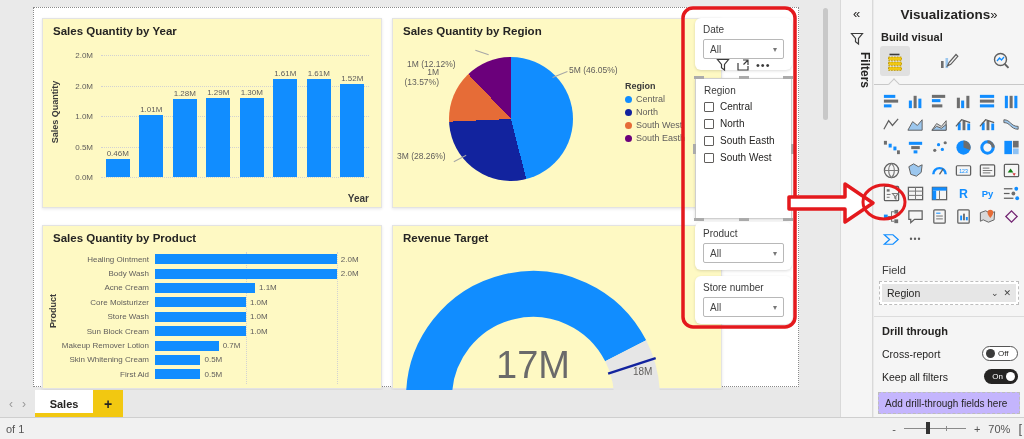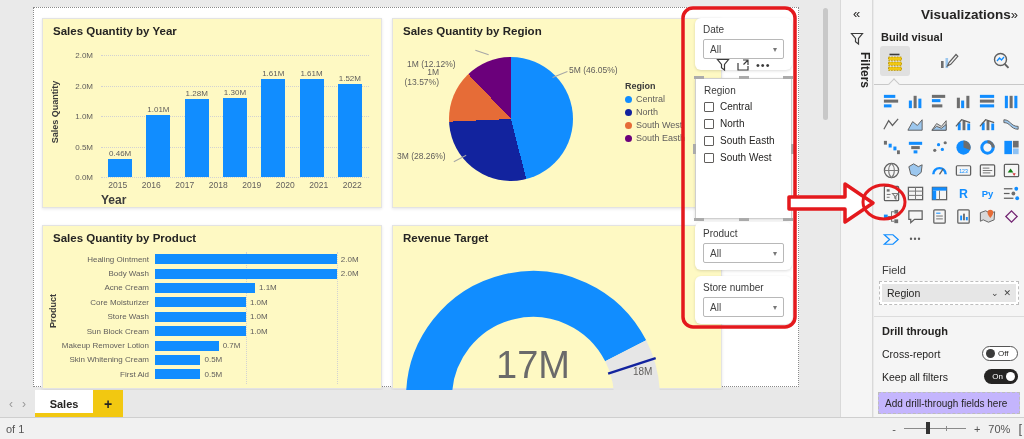--- a/index.html
+++ b/index.html
@@ -22,21 +22,21 @@
   #y-grid, #y-bars { position:absolute; left:58px; top:36px; width:268px; height:122px; }
   .gridline { position:absolute; left:0; right:0; border-top:1px dotted #d2d2d2; }
   #y-ylabels { position:absolute; left:20px; top:36px; width:34px; height:122px; }
   .ytick { position:absolute; right:4px; transform:translateY(-50%); font-size:8px; color:#605E5C; }
   #y-bars { display:flex; align-items:flex-end; justify-content:space-around; }
   .ycol { display:flex; flex-direction:column; align-items:center; justify-content:flex-end; height:100%; flex:1; }
   .yval { font-size:8px; color:#605E5C; margin-bottom:1px; white-space:nowrap; }
   .ybar { width:24px; }
   #y-xlabels { position:absolute; left:58px; top:161px; width:268px; display:flex; }
   .yxlab { flex:1; text-align:center; font-size:8.5px; color:#605E5C; }
-  .axis-title-x { position:absolute; left:58px; top:174px; width:268px; text-align:left; font-size:12px; font-weight:700; color:#3b3b3b; }
+  .axis-title-x { position:absolute; left:58px; top:174px; width:268px; text-align:right; font-size:10px; font-weight:700; color:#3b3b3b; }
 
   
   #pie-wrap { position:absolute; left:0; top:0; right:0; bottom:0; }
   #pie-circle { position:absolute; left:56px; top:38px; width:124px; height:124px; border-radius:50%; }
   .plabel { position:absolute; font-size:8.5px; color:#605E5C; line-height:10px; }
   .pl0 { left:176px; top:46px; width:72px; }
   .pl1 { left:4px;  top:132px; width:70px; }
   .pl2 { left:0px;  top:48px; width:46px; text-align:right; }
   .pl3 { left:14px; top:40px; width:70px; }
   .leader { position:absolute; height:1px; background:#a6a6a6; }
@@ -87,21 +87,21 @@
   #canvas-scrollbar { position:absolute; left:823px; top:8px; width:5px; height:112px; background:#c8c8c8; border-radius:3px; }
 
   
   .filters-strip { position:absolute; left:840px; top:0; width:33px; height:417px; background:#f5f5f5; border-left:1px solid #d9d9d9; border-right:1px solid #d9d9d9; }
   .strip-collapse { position:absolute; top:6px; left:0; width:100%; text-align:center; font-size:13px; color:#252423; }
   .strip-funnel { position:absolute; top:32px; left:9px; }
   .strip-title { position:absolute; top:52px; left:0; width:100%; writing-mode:vertical-rl; font-size:12px; font-weight:700; color:#252423; text-align:left; padding-left:9px; }
 
   
   .viz-pane { position:absolute; left:874px; top:0; width:150px; height:417px; background:#f5f5f5; }
-  .vp-header { position:absolute; top:7px; left:6px; right:6px; display:flex; justify-content:flex-end; align-items:center; }
+  .vp-header { position:absolute; top:7px; left:6px; right:6px; display:flex; justify-content:center; align-items:center; }
   .vp-title { font-size:13.5px; font-weight:700; color:#252423; }
   .vp-expand { font-size:13px; color:#252423; }
   .vp-build { position:absolute; top:31px; left:7px; font-size:11px; font-weight:700; color:#252423; }
   .vp-tabs { position:absolute; top:46px; left:6px; display:flex; gap:23px; }
   .vp-tab { width:30px; height:30px; display:flex; align-items:center; justify-content:center; border-radius:3px; }
   .vp-tab.sel { background:#e0e0e0; }
   .vp-divider { position:absolute; top:84px; left:0; right:0; border-top:1px solid #c8c8c8; }
   .vp-notch { position:absolute; top:80px; left:16px; width:8px; height:8px; background:#f5f5f5; border-left:1px solid #c8c8c8; border-top:1px solid #c8c8c8; transform:rotate(45deg); }
   .vp-grid { position:absolute; top:92px; left:5px; right:1px; display:grid; grid-template-columns:repeat(6,1fr); row-gap:4px; }
   .vicell { height:19px; display:flex; align-items:center; justify-content:center; }
@@ -186,45 +186,39 @@
         </div>
         <div class="ycol">
           <div class="yval">1.01M</div>
           <div class="ybar" style="height: 61.61px; background: rgb(17, 141, 255);"></div>
         </div>
         <div class="ycol">
           <div class="yval">1.28M</div>
           <div class="ybar" style="height: 78.08px; background: rgb(17, 141, 255);"></div>
         </div>
         <div class="ycol">
+          <div class="yval">1.29M</div>
+          <div class="ybar" style="height: 78.69px; background: rgb(17, 141, 255);"></div>
+        </div>
+        <div class="ycol">
           <div class="yval">1.30M</div>
           <div class="ybar" style="height: 79.3px; background: rgb(17, 141, 255);"></div>
         </div>
         <div class="ycol">
           <div class="yval">1.61M</div>
           <div class="ybar" style="height: 98.21px; background: rgb(17, 141, 255);"></div>
         </div>
         <div class="ycol">
           <div class="yval">1.61M</div>
           <div class="ybar" style="height: 98.21px; background: rgb(17, 141, 255);"></div>
         </div>
         <div class="ycol">
           <div class="yval">1.52M</div>
           <div class="ybar" style="height: 92.72px; background: rgb(17, 141, 255);"></div>
         </div>
-      </div>
-    <div id="y-xlabels">
-        <div class="yxlab">2015</div>
-        <div class="yxlab">2016</div>
-        <div class="yxlab">2017</div>
-        <div class="yxlab">2018</div>
-        <div class="yxlab">2019</div>
-        <div class="yxlab">2020</div>
-        <div class="yxlab">2021</div>
-        <div class="yxlab">2022</div>
       </div>
     <div class="axis-title-x">Year</div>
   </div>
 
   <div class="card" id="card-region">
     <div class="card-title">Sales Quantity by Region</div>
     <div id="pie-wrap">
       <div id="pie-circle" style="background: conic-gradient(rgb(17, 141, 255) 0%, rgb(17, 141, 255) 46.05%, rgb(18, 35, 158) 46.05%, rgb(18, 35, 158) 74.31%, rgb(230, 108, 55) 74.31%, rgb(230, 108, 55) 87.88%, rgb(107, 0, 123) 87.88%, rgb(107, 0, 123) 100%);"></div>
       <div class="leader" id="ld0"></div>
       <div class="leader" id="ld1"></div>

